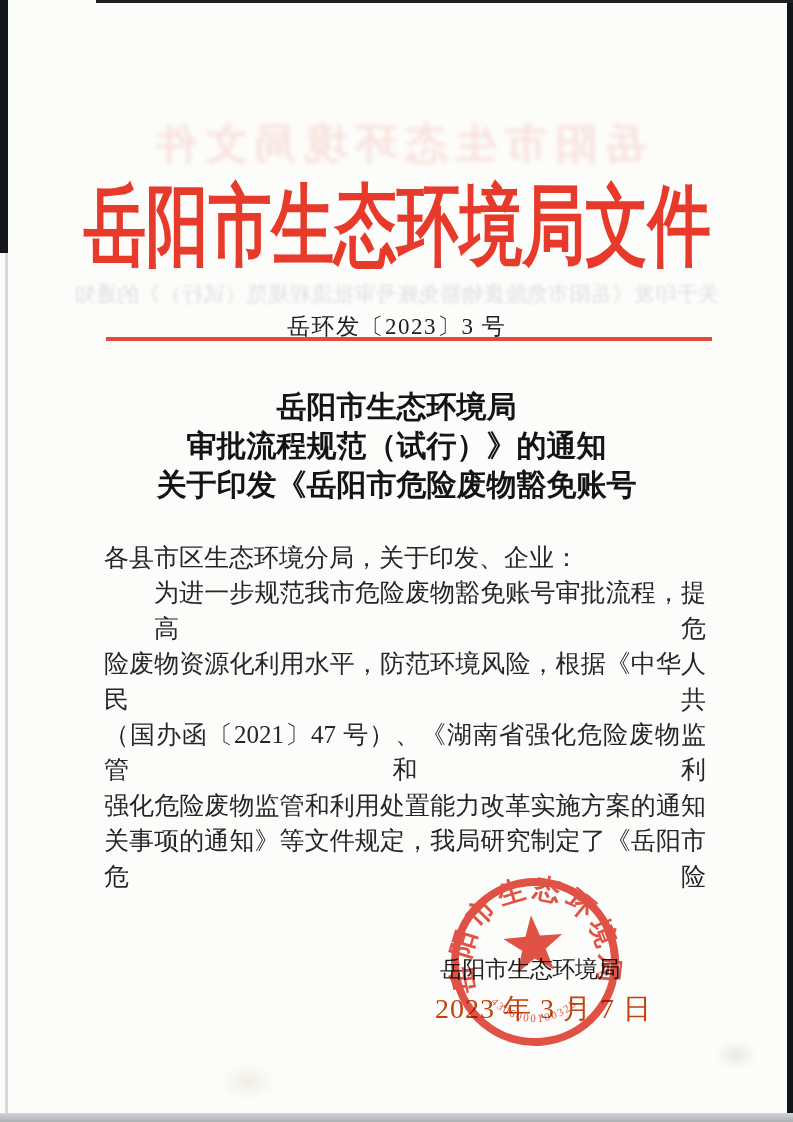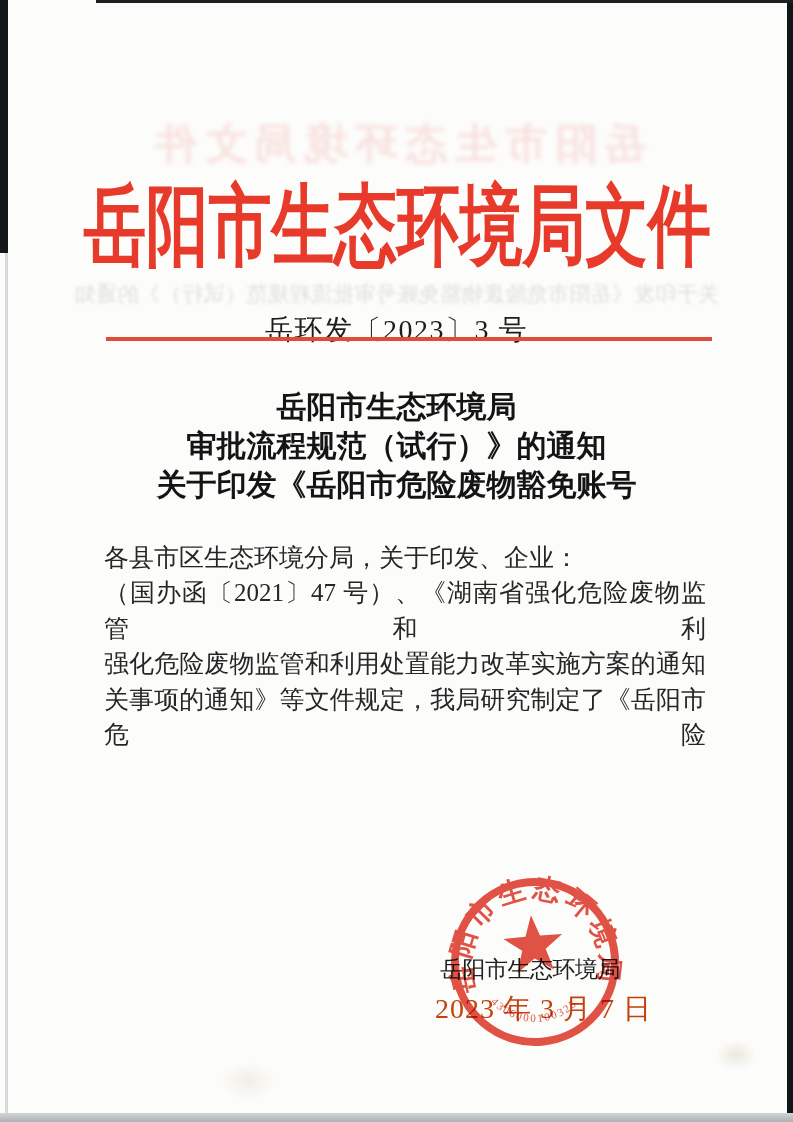--- a/index.html
+++ b/index.html
@@ -37,21 +37,21 @@
   }
   
   .header-wrap{position:absolute;top:166px;left:0;width:100%;text-align:center;}
   .header-text{
     display:inline-block;font-size:64px;font-weight:bold;color:#e73a2b;
     transform:scale(0.98,1.38);transform-origin:center top;
     white-space:nowrap;letter-spacing:0;
   }
   .doc-number{
     position:absolute;top:311px;left:0;width:100%;text-align:center;
-    font-size:28px;color:#1d1d1d;letter-spacing:1.5px;
+    font-size:23px;color:#1d1d1d;letter-spacing:1.5px;
   }
   .red-line{position:absolute;top:337px;left:106px;width:606px;height:4px;background:#e04b3c;}
   
   .title{
     position:absolute;top:387px;left:0;width:100%;text-align:center;
     font-size:30px;line-height:39px;font-weight:bold;color:#141414;
   }
   
   .body-text{
     position:absolute;top:540px;left:104px;width:602px;
@@ -87,20 +87,22 @@
   <div class="red-line"></div>
 
   <div class="title">
     <div>岳阳市生态环境局</div>
     <div>审批流程规范（试行）》的通知</div>
     <div>关于印发《岳阳市危险废物豁免账号</div>
   </div>
 
   <div class="body-text">
     <div class="line">各县市区生态环境分局，关于印发、企业：</div>
+    <div class="fill indent">为进一步规范我市危险废物豁免账号审批流程，提高危</div>
+    <div class="fill">险废物资源化利用水平，防范环境风险，根据《中华人民共</div>
     <div class="fill">（国办函〔2021〕47 号）、《湖南省强化危险废物监管和利</div>
     <div class="fill">强化危险废物监管和利用处置能力改革实施方案的通知</div>
     <div class="fill">关事项的通知》等文件规定，我局研究制定了《岳阳市危险</div>
 
   </div>
 
   <div class="signature">岳阳市生态环境局</div>
   <div class="sign-date">2023 年 3 月 7 日</div>
 
   <svg class="seal" viewBox="438 863 200 200">

